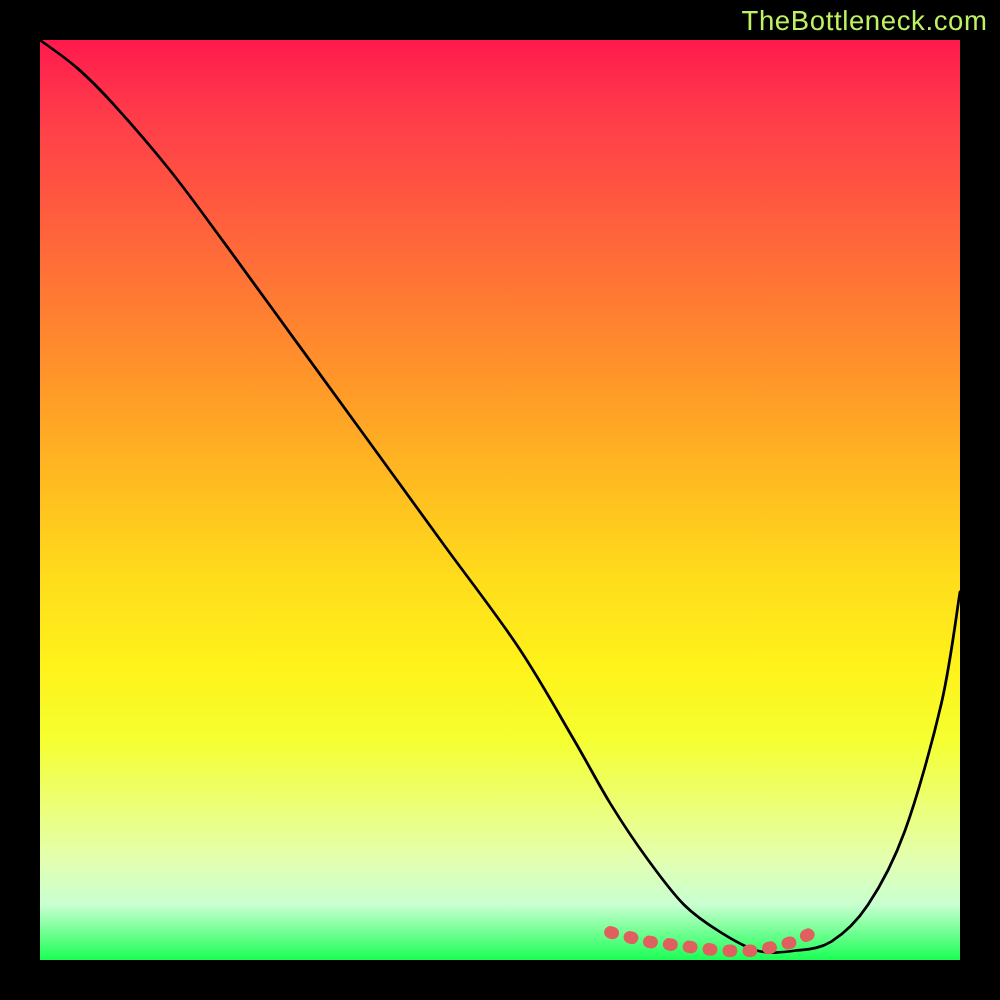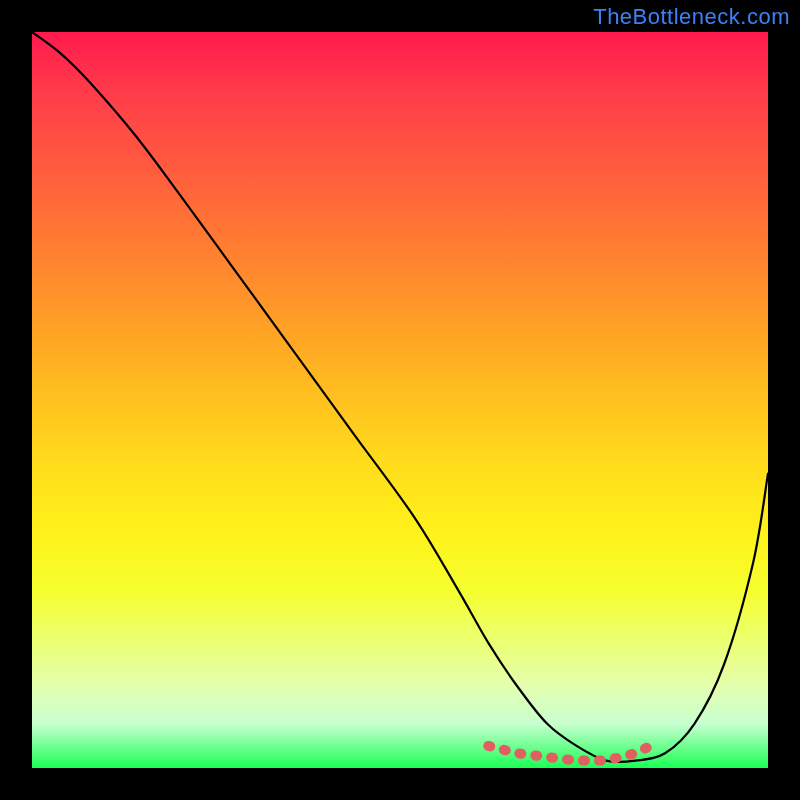--- a/index.html
+++ b/index.html
@@ -14,21 +14,21 @@
   .frame {
     position: relative;
     width: 800px;
     height: 800px;
     background: #000;
   }
   .watermark {
     position: absolute;
     top: 4px;
     right: 10px;
-    color: #3b82f6;
+    color: #bef264;
     font-size: 22px;
     font-weight: 500;
     letter-spacing: 0.5px;
     z-index: 20;
   }
   .plot {
     position: absolute;
     left: 32px;
     top: 32px;
     width: 736px;

